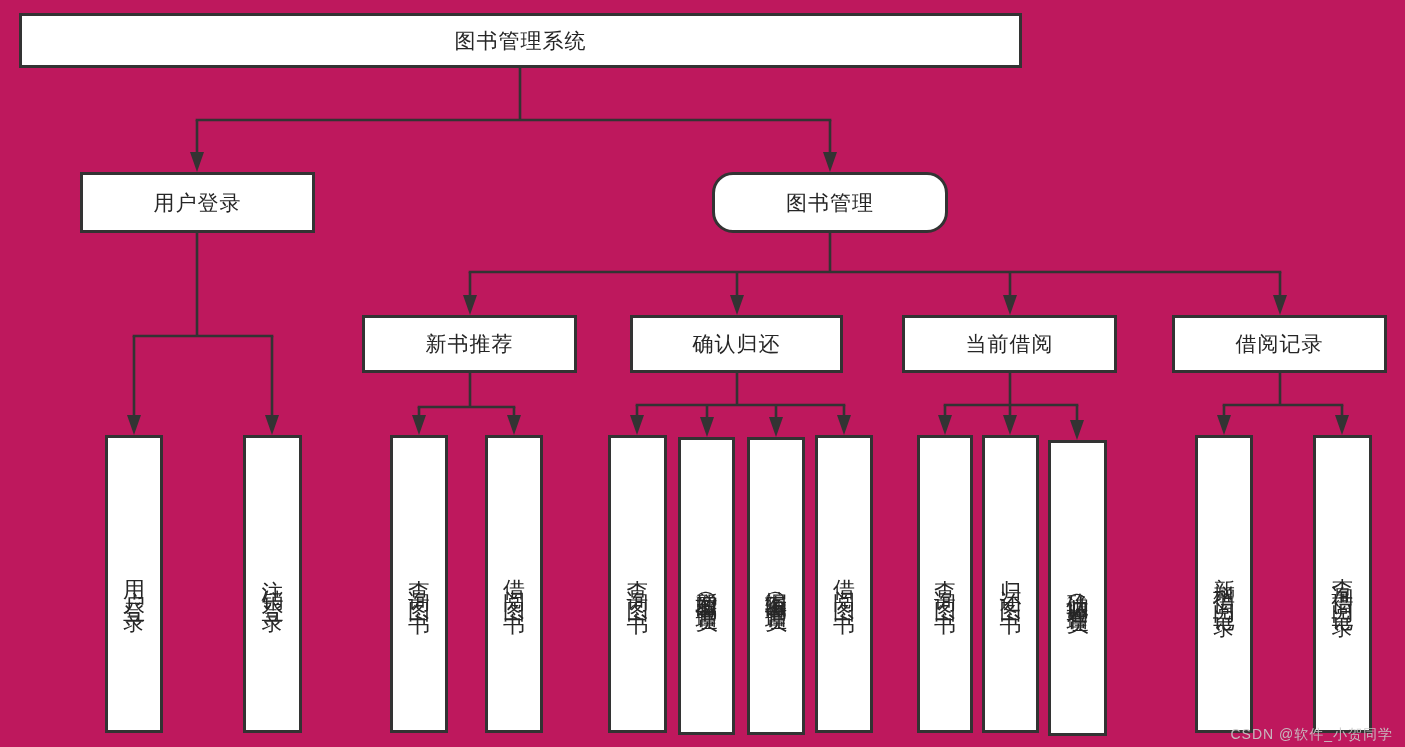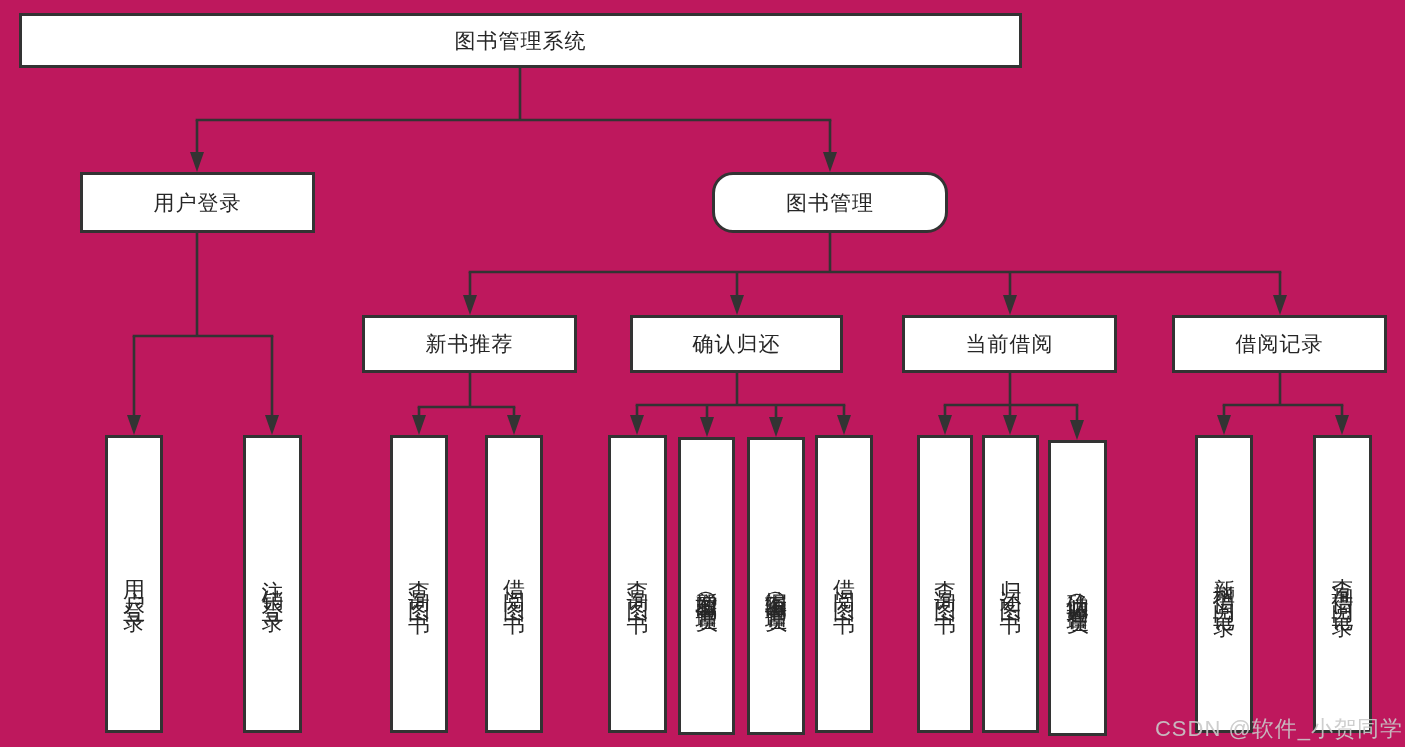--- a/index.html
+++ b/index.html
@@ -39,24 +39,24 @@
     white-space: nowrap;
   }
   .node.v .vtext {
     writing-mode: vertical-rl;
     text-orientation: mixed;
     font-size: 22px;
     line-height: 1;
   }
   #watermark {
     position: absolute;
-    right: 2px;
+    right: 12px;
     bottom: 3px;
     z-index: 5;
-    font-size: 22px;
+    font-size: 14px;
     letter-spacing: 1px;
     color: var(--watermark, #c9c9c9);
     opacity: 0.9;
     white-space: nowrap;
   }
 </style>
 </head>
 <body>
 
 <div id="canvas">

